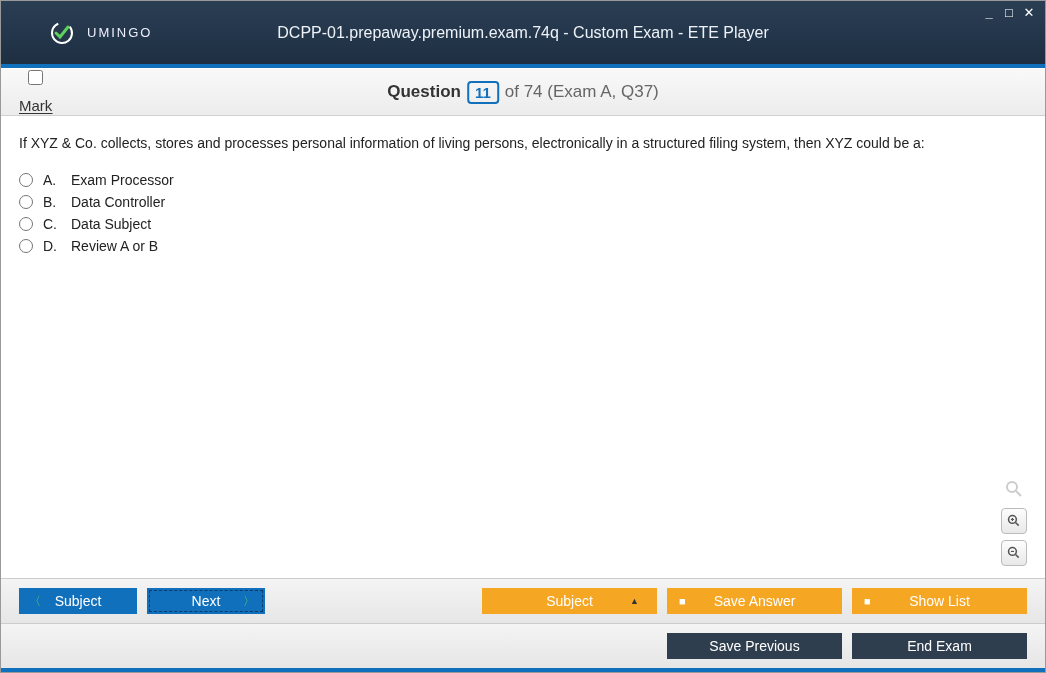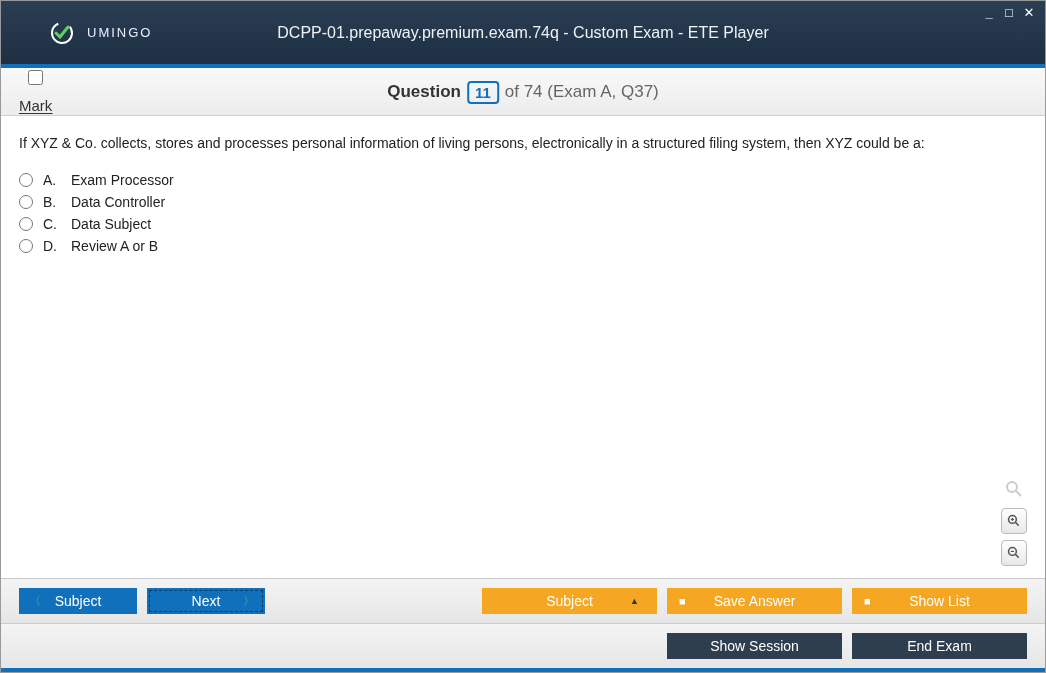--- a/index.html
+++ b/index.html
@@ -274,16 +274,16 @@
     <span class="chk">■</span>
     <span>Save Answer</span>
   </button>
   <button class="btn btn-orange">
     <span class="chk">■</span>
     <span>Show List</span>
   </button>
 </div>
 
 <div class="bottom-bar2">
-  <button class="btn btn-dark">Show Session</button>
+  <button class="btn btn-dark">Save Previous</button>
   <button class="btn btn-dark">End Exam</button>
 </div>
 <div class="footer-blue"></div>
 
 </body></html>

